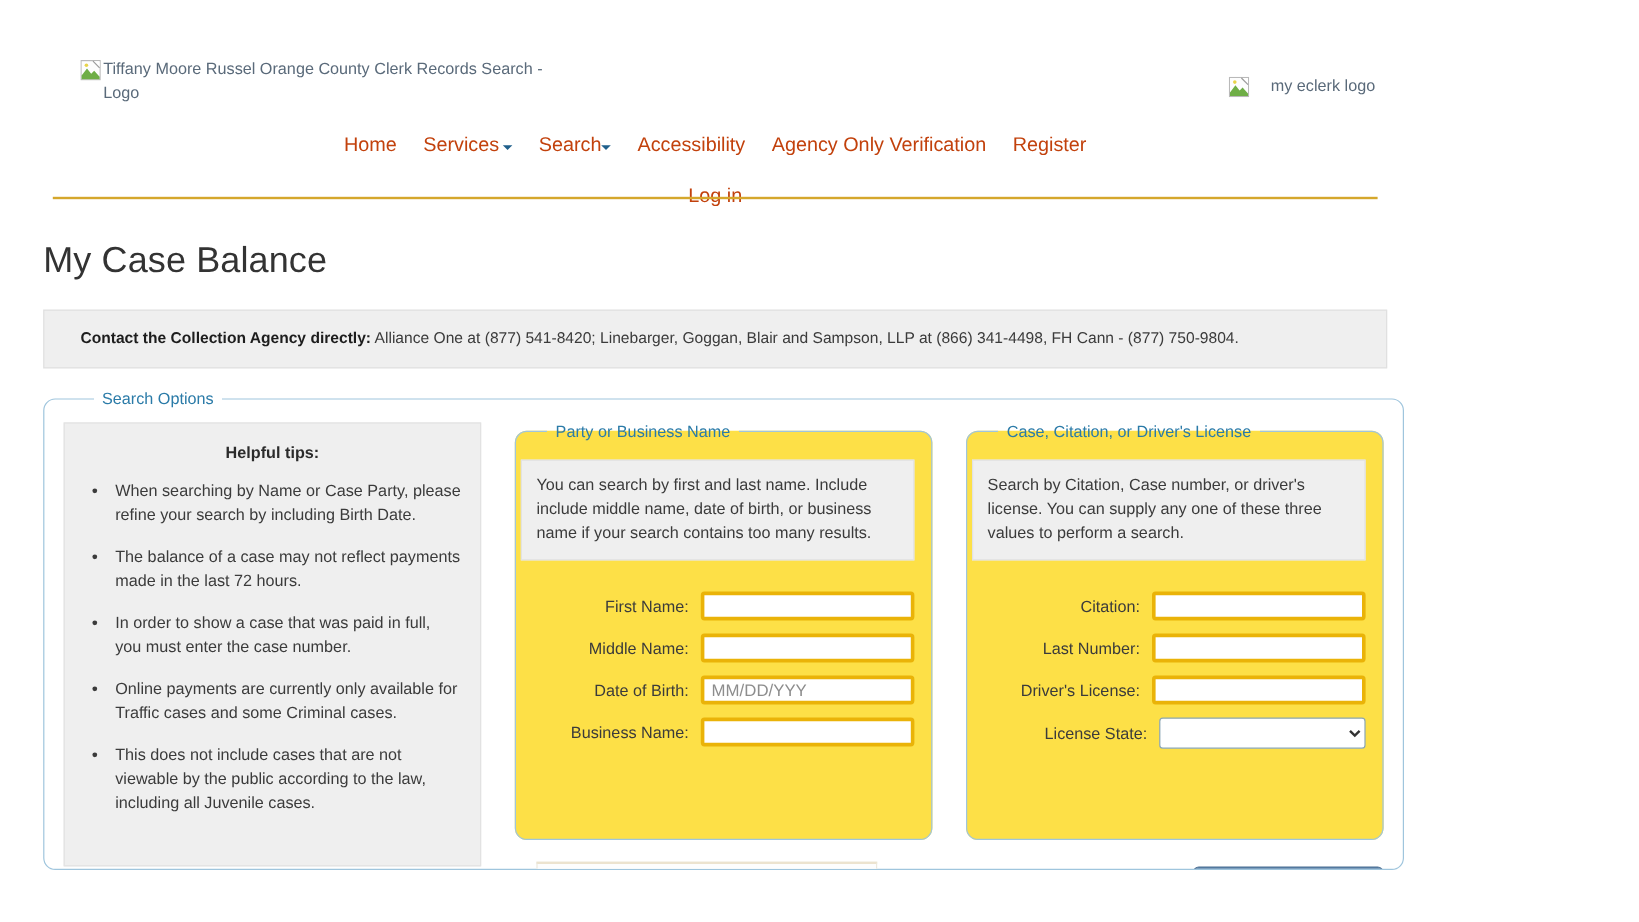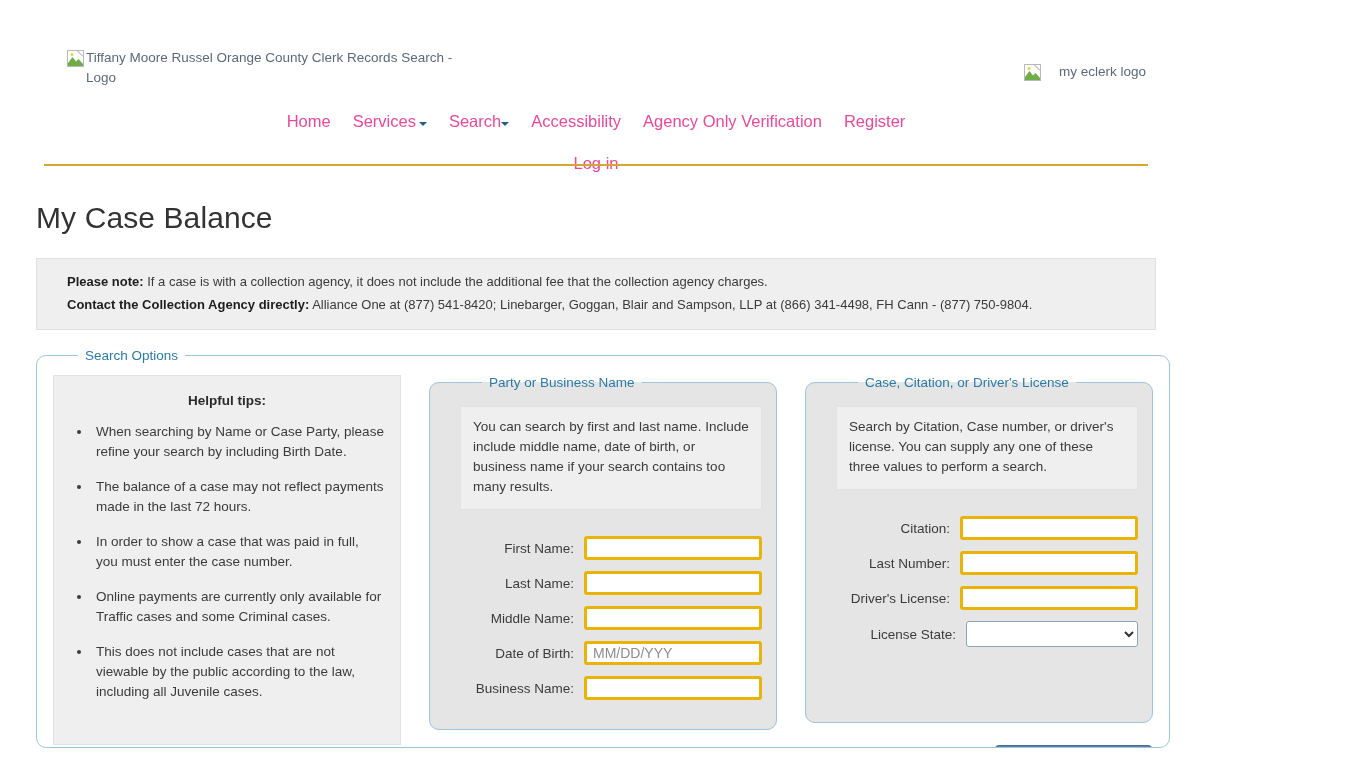--- a/index.html
+++ b/index.html
@@ -46,21 +46,21 @@
 
   
   .nav {
     position: absolute;
     left: 0; right: 0; top: 100px;
     text-align: center;
   }
   .nav-row { line-height: 30px; }
   .nav-item {
     display: inline-block;
-    color: #ec4899;
+    color: #c2410c;
     font-size: 16.5px;
     text-decoration: none;
     padding: 6px 11px;
     cursor: pointer;
   }
   .caret {
     display: inline-block;
     width: 0; height: 0;
     vertical-align: middle;
     border-left: 4px solid transparent;
@@ -154,22 +154,22 @@
     font-size: 13.5px;
     line-height: 20px;
     color: #3b3b3b;
   }
   .tips-list li { margin-bottom: 15px; padding-left: 4px; }
 
   
   .inner-fieldset {
     flex: 0 0 348px;
     width: 348px;
-    padding: 8px 14px 18px 30px;
-    background: #e5e5e5;
+    padding: 8px 14px 18px 4px;
+    background: #fde047;
   }
   .inner-fieldset > legend { margin-left: 22px; }
 
   .help-box {
     background: #efefef;
     border: 1px solid #e2e2e2;
     padding: 10px 12px 12px 12px;
     font-size: 13.5px;
     line-height: 20px;
     color: #3b3b3b;
@@ -285,23 +285,20 @@
         </div>
       </nav>
 
       <div class="gold-rule"></div>
     </div>
 
     <h1 class="page-title">My Case Balance</h1>
 
     <div class="notice">
       <p class="notice-line">
-        <b>Please note:</b><span> If a case is with a collection agency, it does not include the additional fee that the collection agency charges.</span>
-      </p>
-      <p class="notice-line">
         <b>Contact the Collection Agency directly:</b><span> Alliance One at (877) 541-8420; Linebarger, Goggan, Blair and Sampson, LLP at (866) 341-4498, FH Cann - (877) 750-9804.</span>
       </p>
     </div>
 
     <fieldset class="outer-fieldset">
       <legend>Search Options</legend>
 
       <div class="cols">
 
         <div class="tips-box">
@@ -319,24 +316,20 @@
           <fieldset class="inner-fieldset">
             <legend>Party or Business Name</legend>
 
             <div class="help-box">You can search by first and last name. Include include middle name, date of birth, or business name if your search contains too many results.</div>
 
             <div class="field-row">
               <label class="field-label">First Name:</label>
               <input class="field-input" type="text" value="" placeholder="" style="">
             </div>
             <div class="field-row">
-              <label class="field-label">Last Name:</label>
-              <input class="field-input" type="text" value="" placeholder="" style="">
-            </div>
-            <div class="field-row">
               <label class="field-label">Middle Name:</label>
               <input class="field-input" type="text" value="" placeholder="" style="">
             </div>
             <div class="field-row">
               <label class="field-label">Date of Birth:</label>
               <input class="field-input" type="text" value="" placeholder="MM/DD/YYY" style="">
             </div>
             <div class="field-row">
               <label class="field-label">Business Name:</label>
               <input class="field-input" type="text" value="" placeholder="" style="">

